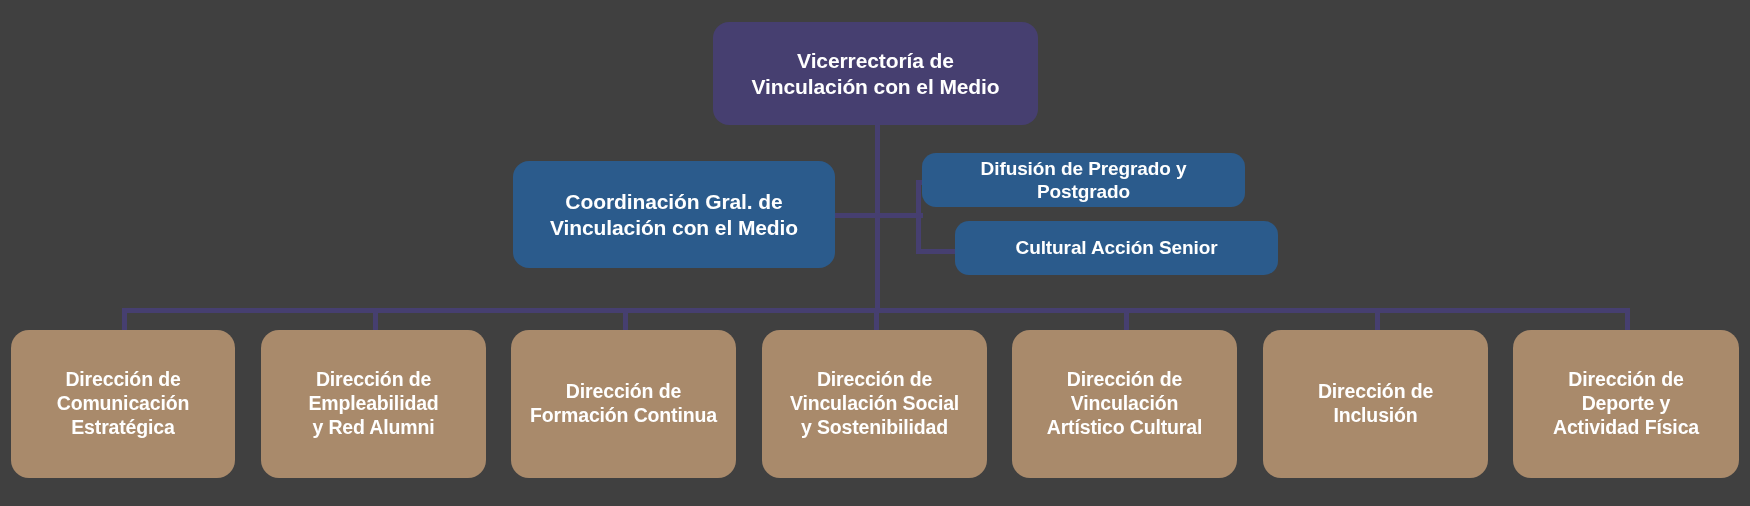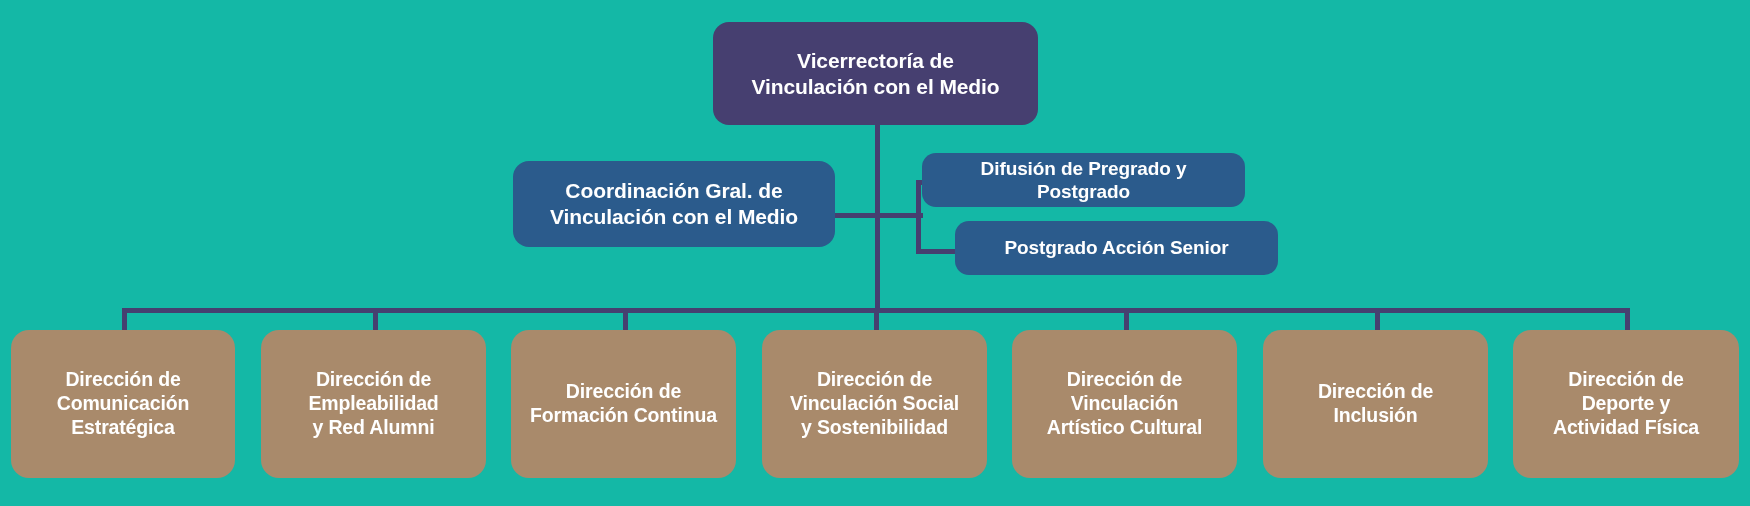--- a/index.html
+++ b/index.html
@@ -7,21 +7,21 @@
     padding: 0;
     background: #ffffff;
   }
   body {
     font-family: "Liberation Sans", sans-serif;
   }
   #chart {
     position: relative;
     width: 1750px;
     height: 506px;
-    background: #14b8a6;
+    background: #404040;
     overflow: hidden;
   }
   .node {
     position: absolute;
     box-sizing: border-box;
     display: flex;
     align-items: center;
     justify-content: center;
     text-align: center;
     color: #ffffff;
@@ -89,31 +89,31 @@
   <div class="conn conn-v" style="left:874px; top:308px; height:28px;"></div>
   <div class="conn conn-v" style="left:1124px; top:308px; height:28px;"></div>
   <div class="conn conn-v" style="left:1375px; top:308px; height:28px;"></div>
   <div class="conn conn-v" style="left:1625px; top:308px; height:28px;"></div>
 
   <div class="node node-root" style="left:713px; top:22px; width:325px; height:103px;">
     <span class="node-label">Vicerrectoría de
 Vinculación con el Medio</span>
   </div>
 
-  <div class="node node-coord" style="left:513px; top:161px; width:322px; height:86px;">
+  <div class="node node-coord" style="left:513px; top:161px; width:322px; height:107px;">
     <span class="node-label">Coordinación Gral. de
 Vinculación con el Medio</span>
   </div>
 
   <div class="node node-prog" style="left:922px; top:153px; width:323px; height:54px;">
     <span class="node-label">Difusión de Pregrado y
 Postgrado</span>
   </div>
   <div class="node node-prog" style="left:955px; top:221px; width:323px; height:54px;">
-    <span class="node-label">Postgrado Acción Senior</span>
+    <span class="node-label">Cultural Acción Senior</span>
   </div>
 
   <div class="node node-dir" style="left:11px; top:330px; width:224px; height:148px;">
     <span class="node-label">Dirección de
 Comunicación
 Estratégica</span>
   </div>
   <div class="node node-dir" style="left:261px; top:330px; width:225px; height:148px;">
     <span class="node-label">Dirección de
 Empleabilidad

